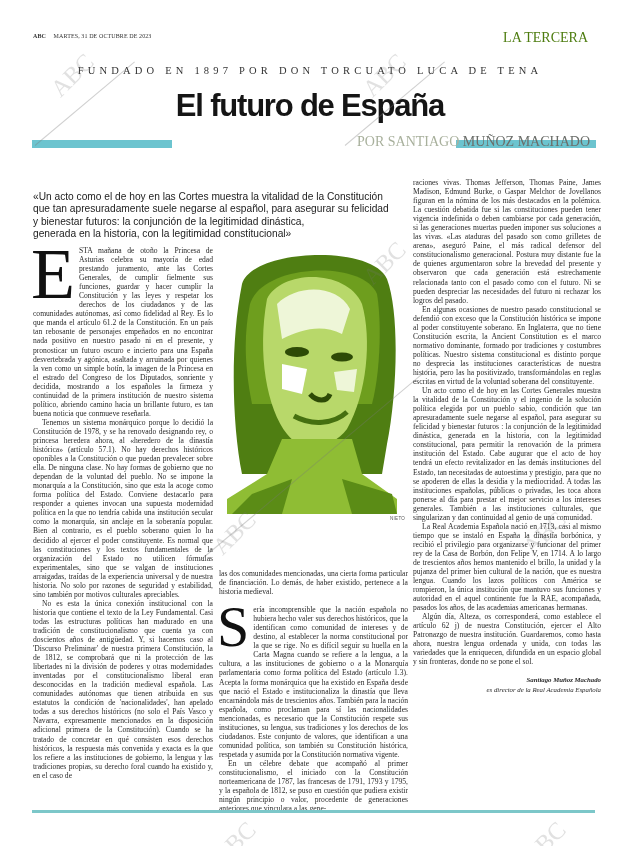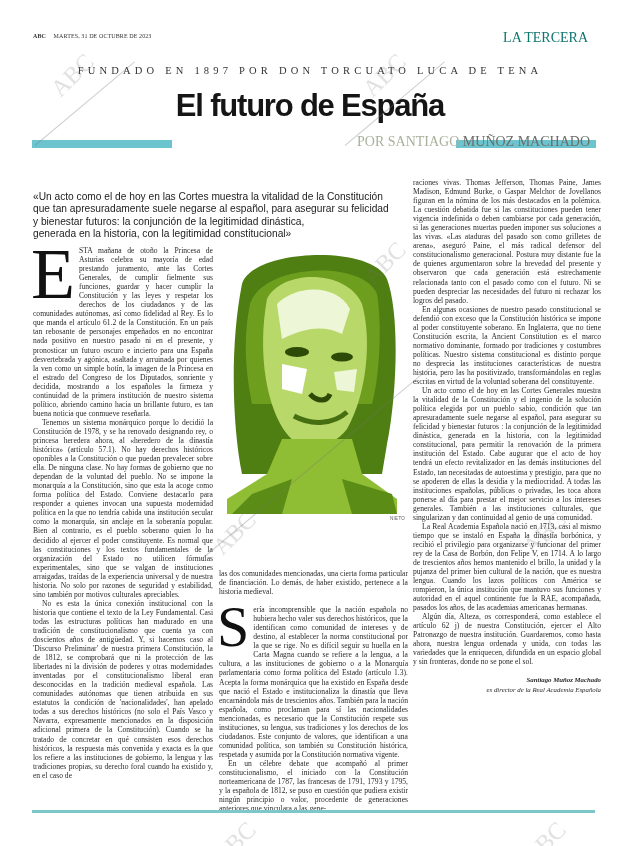--- a/index.html
+++ b/index.html
@@ -7,21 +7,21 @@
     width: 620px; height: 846px; background: #ffffff; position: relative; overflow: hidden;
     font-family: "DejaVu Serif", "Liberation Serif", serif; color: #222;
   }
   .abs { position: absolute; }
   .header-left {
     left: 33px; top: 33px; font-size: 6px; letter-spacing: 0.1px; color: #333;
     font-family: "Liberation Serif", serif;
   }
   .header-left .abc { font-weight: bold; margin-right: 6px; }
   .header-right {
-    right: 32px; top: 30px; font-size: 14px; color: #0f766e;
+    right: 32px; top: 30px; font-size: 14px; color: #4d7c0f;
     font-family: "Liberation Serif", serif;
   }
   .founded {
     left: 0; width: 620px; top: 65px; text-align: center;
     font-size: 10.5px; letter-spacing: 4.2px; color: #333;
     font-family: "Liberation Serif", serif;
   }
   .title {
     left: 0; width: 620px; top: 88px; text-align: center;
     font-size: 31px; font-weight: bold; color: #151515;

